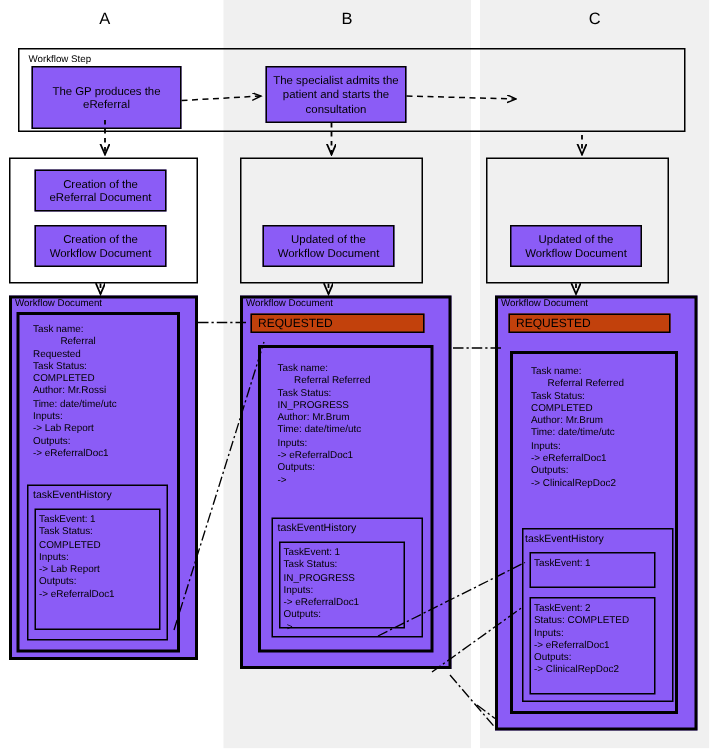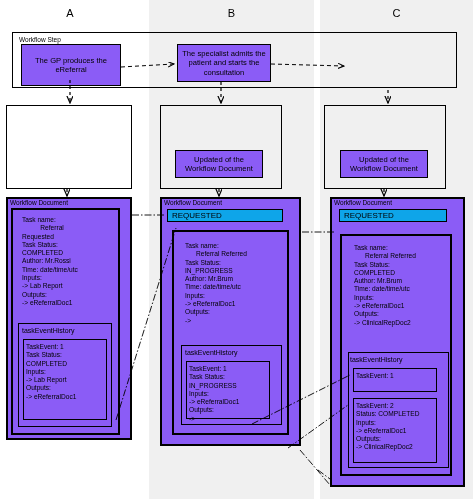--- a/index.html
+++ b/index.html
@@ -66,21 +66,21 @@
     position:absolute;
     font-size:6.6px;
     line-height:8.3px;
     white-space:pre;
   }
 
   .req{
     position:absolute;
     box-sizing:border-box;
     border:1px solid #000;
-    background:#0ea5e9;
+    background:#c2410c;
     display:flex;
     align-items:center;
     font-size:8px;
     padding-left:4px;
   }
 
   
   #wires{position:absolute;left:0;top:0;width:473px;height:499px;pointer-events:none;}
 </style>
 </head>
@@ -95,20 +95,22 @@
   <div class="col-head b">B</div>
   <div class="col-head c">C</div>
 
   <div class="box plain" style="left:12px;top:32px;width:445px;height:56px;"></div>
   <div class="boxlabel" style="left:19px;top:36px;">Workflow Step</div>
 
   <div class="box ctext" style="left:21px;top:44px;width:100px;height:42px;">The GP produces the eReferral</div>
   <div class="box ctext" style="left:177px;top:44px;width:94px;height:38px;">The specialist admits the patient and starts the consultation</div>
 
   <div class="box plain" style="left:6px;top:105px;width:126px;height:84px;"></div>
+  <div class="box ctext" style="left:23px;top:113px;width:88px;height:28px;">Creation of the eReferral Document</div>
+  <div class="box ctext" style="left:23px;top:150px;width:88px;height:28px;">Creation of the Workflow Document</div>
 
   <div class="box plain" style="left:160px;top:105px;width:122px;height:84px;"></div>
   <div class="box ctext" style="left:175px;top:150px;width:88px;height:28px;">Updated of the Workflow Document</div>
 
   <div class="box plain" style="left:324px;top:105px;width:122px;height:84px;"></div>
   <div class="box ctext" style="left:340px;top:150px;width:88px;height:28px;">Updated of the Workflow Document</div>
 
   <div class="box thick" style="left:6px;top:197px;width:126px;height:243px;"></div>
   <div class="boxlabel" style="left:10px;top:199px;">Workflow Document</div>
   <div class="box thick" style="left:11px;top:208px;width:109px;height:227px;"></div>

